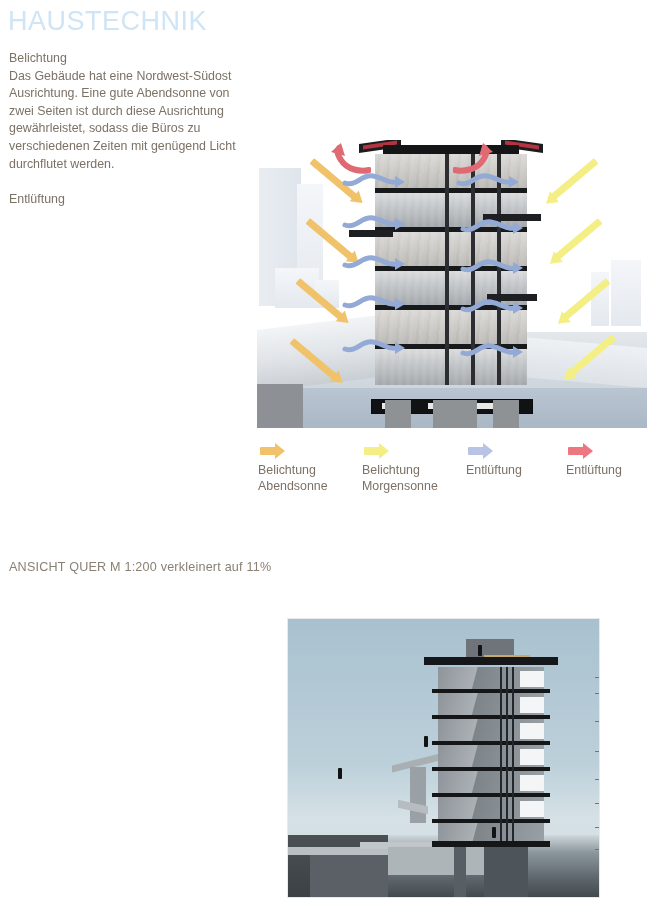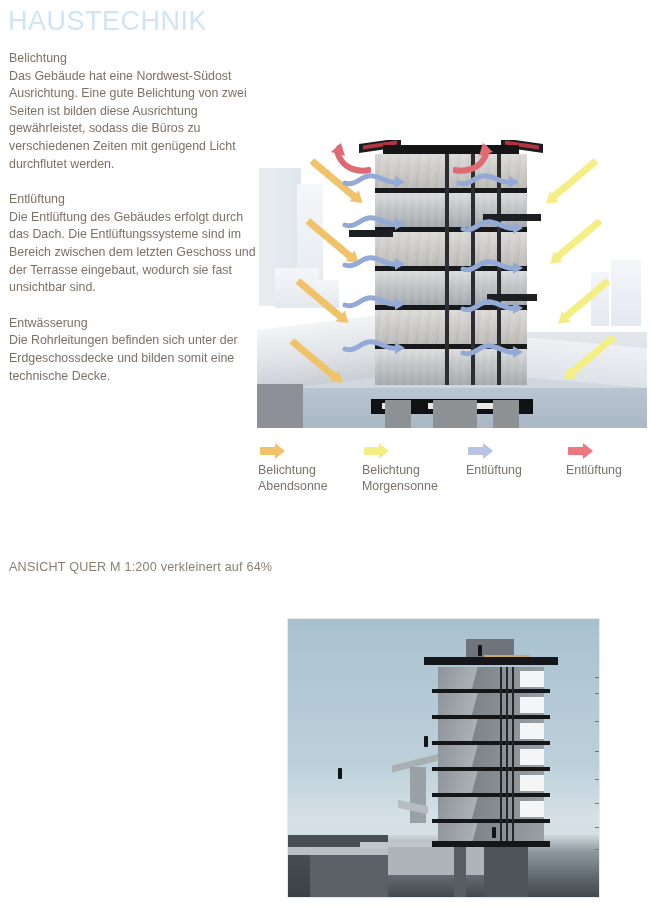--- a/index.html
+++ b/index.html
@@ -181,32 +181,27 @@
 </style>
 </head>
 <body>
 
 <div id="page-title">HAUSTECHNIK</div>
 
 <div id="text-column">
 
   <div class="text-block">
     <p class="block-heading">Belichtung</p>
-    <p>Das Gebäude hat eine Nordwest-Südost Ausrichtung. Eine gute Belichtung von zwei Seiten ist bilden diese Ausrichtung gewährleistet, sodass die Büros zu verschiedenen Zeiten mit genügend Licht durchflutet werden.</p>
+    <p>Das Gebäude hat eine Nordwest-Südost Ausrichtung. Eine gute Abendsonne von zwei Seiten ist durch diese Ausrichtung gewährleistet, sodass die Büros zu verschiedenen Zeiten mit genügend Licht durchflutet werden.</p>
   </div>
 
   <div class="text-block">
     <p class="block-heading">Entlüftung</p>
-    <p>Die Entlüftung des Gebäudes erfolgt durch das Dach. Die Entlüftungssysteme sind im Bereich zwischen dem letzten Geschoss und der Terrasse eingebaut, wodurch sie fast unsichtbar sind.</p>
-  </div>
-
-  <div class="text-block">
-    <p class="block-heading">Entwässerung</p>
-    <p>Die Rohrleitungen befinden sich unter der Erdgeschossdecke und bilden somit eine technische Decke.</p>
-  </div>
+  </div>
+
 
 </div>
 
 <div id="diagram-top">
   <div class="dg-sky"></div>
 
   <div class="ctx" style="left:2px;top:28px;width:42px;height:138px;"></div>
   <div class="ctx2" style="left:40px;top:44px;width:26px;height:122px;"></div>
   <div class="ctx2" style="left:18px;top:128px;width:44px;height:40px;"></div>
   <div class="ctx2" style="left:58px;top:140px;width:24px;height:28px;"></div>
@@ -362,21 +357,21 @@
     <span class="legend-label">Entlüftung</span>
   </div>
 
   <div class="legend-item" style="left:308px;">
     <span class="legend-arrow" style="background:#ee7681;color:#ee7681;"></span>
     <span class="legend-label">Entlüftung</span>
   </div>
 
 </div>
 
-<div id="section-caption">ANSICHT QUER M 1:200 verkleinert auf 64%</div>
+<div id="section-caption">ANSICHT QUER M 1:200 verkleinert auf 11%</div>
 
 <div id="render-bottom">
 
   <div class="r-waterline"></div>
   <div class="r-quay-mass"></div>
   <div class="r-quay-mass2"></div>
   <div class="r-quay"></div>
   <div class="r-deck"></div>
   <div class="r-plinth"></div>
 

